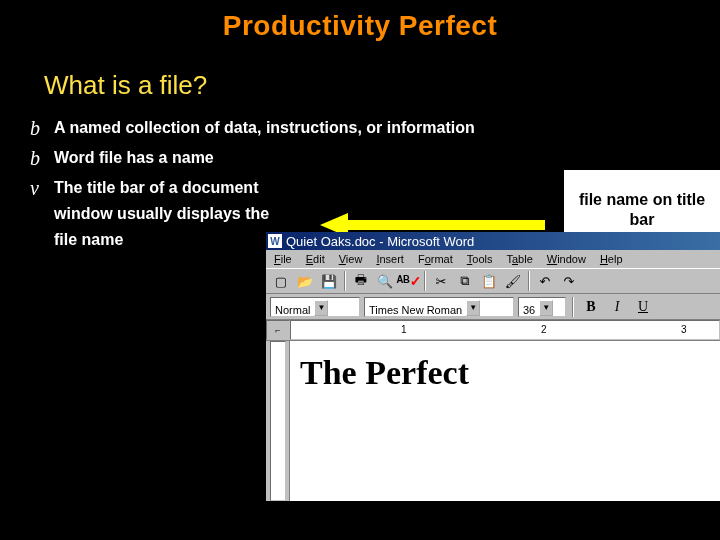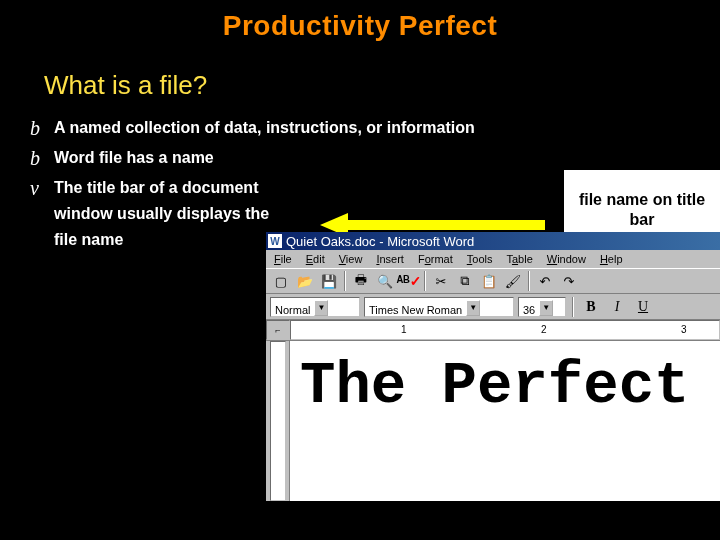--- a/index.html
+++ b/index.html
@@ -31,21 +31,21 @@
   .combo .arrow-dn { width: 14px; height: 16px; background: #c0c0c0; border: 1px outset #fff; margin-left: 4px; display: inline-flex; align-items: center; justify-content: center; font-size: 8px; }
   .fbtn { width: 22px; height: 20px; border: 1px solid #c0c0c0; display: inline-flex; align-items: center; justify-content: center; font-family: "Times New Roman", serif; font-size: 14px; background: #c0c0c0; }
   .ruler-zone { display: flex; background: #c0c0c0; border-bottom: 1px solid #808080; }
   .ruler-left { width: 24px; height: 20px; border: 1px inset #c0c0c0; background: #c0c0c0; display:flex; align-items:center; justify-content:center; font-size:9px;}
   .ruler { flex: 1; height: 20px; background: #fff; border: 1px inset #c0c0c0; position: relative; font-size: 10px; }
   .ruler-mark { position: absolute; top: 3px; font-size: 10px; }
   .doc-area { display: flex; background: #808080; }
   .doc-left-strip { width: 24px; background: #c0c0c0; border-right: 1px solid #808080; position: relative; }
   .vruler-box { position: absolute; top: 0; left: 4px; width: 16px; height: 100%; background: #fff; border: 1px inset #c0c0c0; }
   .doc-page { background: #fff; flex: 1; padding: 12px 4px 0 10px; min-height: 160px; }
-  .doc-text { font-family: Liberation Mono, monospace; font-size: 59px; font-weight: bold; line-height: 1.15; white-space: nowrap; }
+  .doc-text { font-family: Liberation Serif, serif; font-size: 34px; font-weight: bold; line-height: 1.15; white-space: nowrap; }
 </style>
 </head>
 <body>
 
 <div class="slide-title">Productivity Perfect</div>
 <div class="heading">What is a file?</div>
 
 <div class="bullets">
   <div class="bullet-row">
     <span class="bullet-marker">b</span>

